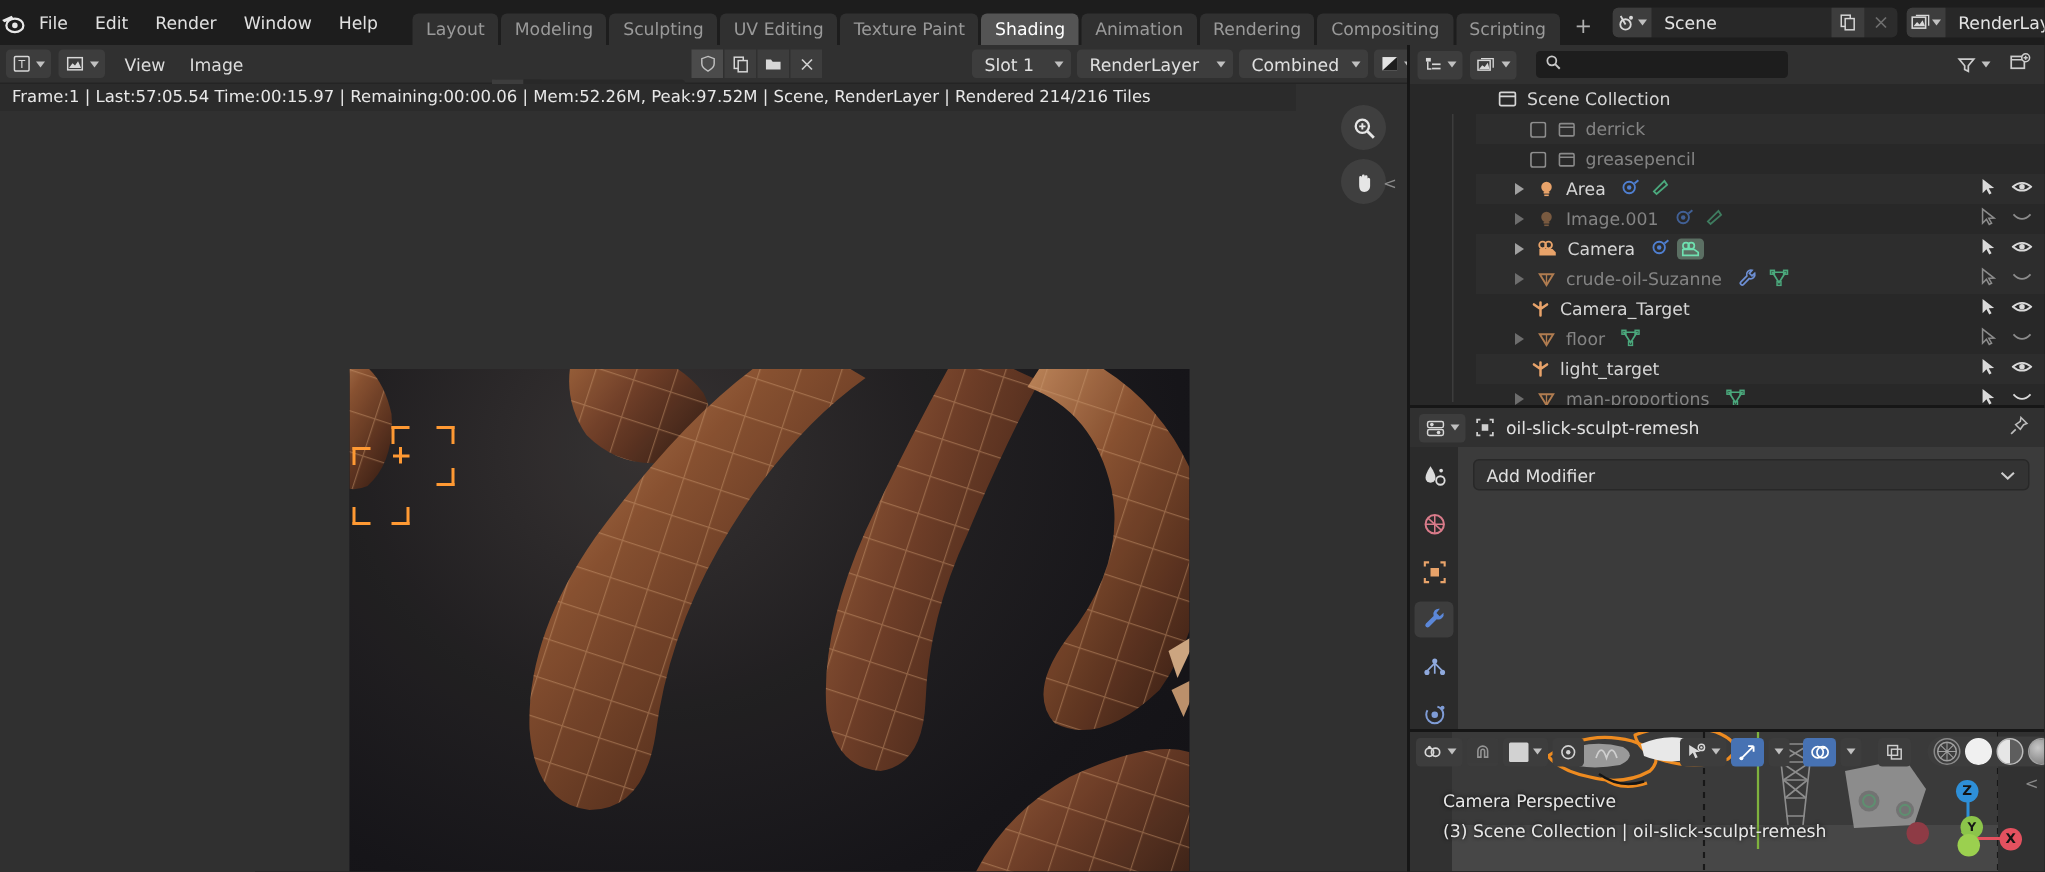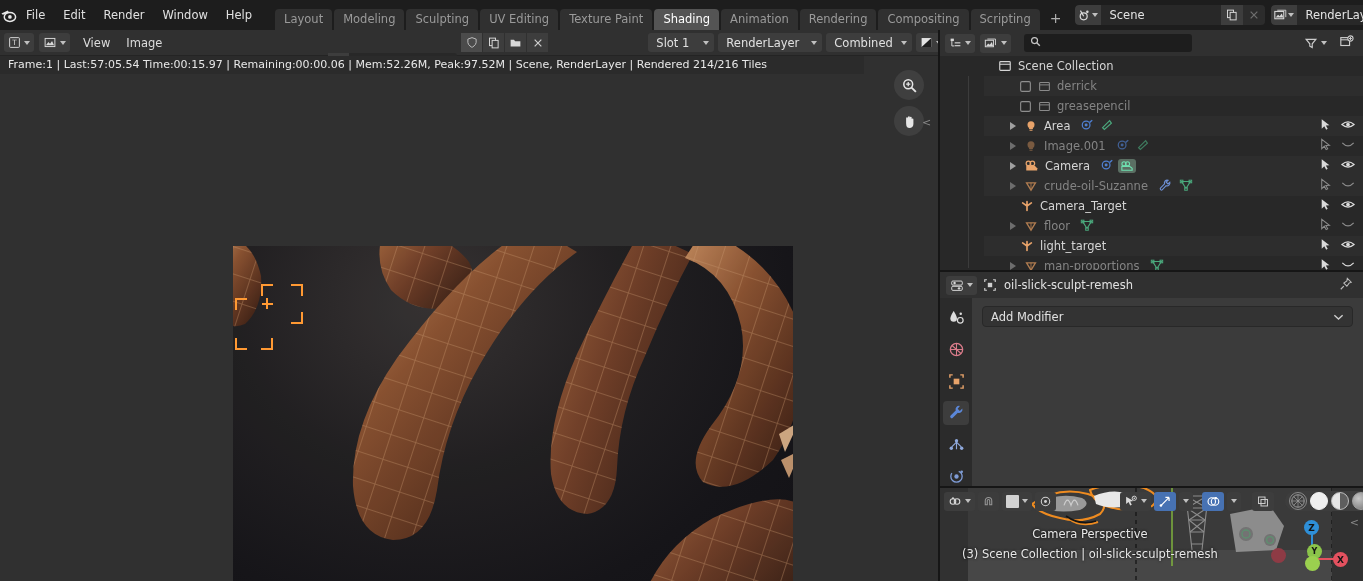--- a/index.html
+++ b/index.html
@@ -115,21 +115,21 @@
   
   #viewport{ position:absolute; left:940px; top:488px; width:423px; height:93px; background:#393939; overflow:hidden; }
   #vp-header{
     position:absolute; top:0; left:0; width:423px; height:26px;
     display:flex; align-items:center; padding:0 4px; gap:3px; z-index:5;
   }
   .vbtn{ height:19px; background:#3d3d3d; border-radius:3px; display:flex; align-items:center; padding:0 4px; gap:3px; }
   .vbtn.sel{ background:#4772b3; }
   .shade{ width:18px;height:18px;border-radius:50%;border:1px solid #8a8a8a; }
   #vp-scene{ position:absolute; inset:0; }
-  #vp-text{ position:absolute; left:22px; top:36px; font-size:11.5px; color:#e8e8e8; text-shadow:0 0 3px #000;text-align:center; }
+  #vp-text{ position:absolute; left:22px; top:36px; font-size:11.5px; color:#e8e8e8; text-shadow:0 0 3px #000; }
   #vp-text div{ line-height:20px; white-space:nowrap; }
   #nav-gizmo{ position:absolute; right:22px; top:30px; width:56px; height:56px; }
   .axis-ball{ position:absolute; width:15px;height:15px;border-radius:50%; display:flex;align-items:center;justify-content:center;
     font-size:9px; color:#141414; font-weight:bold; }
   .edge{ position:absolute; background:#999; }
   .arrow-l{ position:absolute; color:#8a8a8a; font-size:11px; }
   .divider{ position:absolute; background:#161616; }
 </style>
 </head>
 <body>

